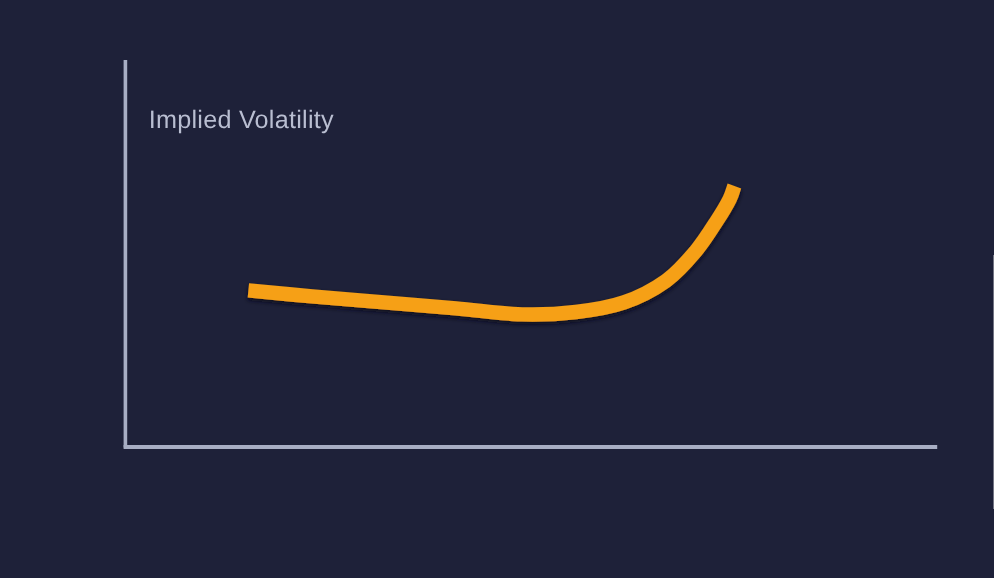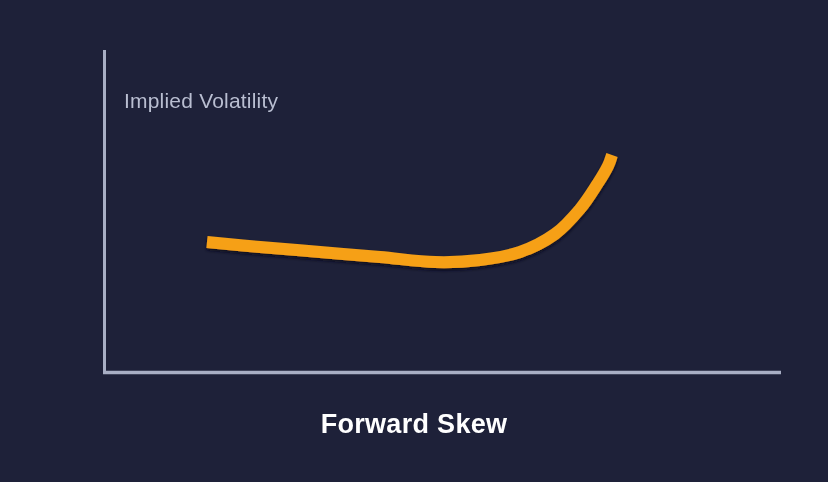--- a/index.html
+++ b/index.html
@@ -70,15 +70,14 @@
     <line x1="104.5" y1="50" x2="104.5" y2="373" stroke="#a8aec4" stroke-width="3"></line>
 
     <line x1="103" y1="372.5" x2="781" y2="372.5" stroke="#a8aec4" stroke-width="3.5"></line>
 
     <path id="skew-curve" d="M 207 242 C 215.83 242.83, 241.17 245.33, 260 247 C 278.83 248.67, 300.00 250.33, 320 252 C 340.00 253.67, 360.83 255.33, 380 257 C 399.17 258.67, 418.33 261.50, 435 262 C 451.67 262.50, 465.83 261.67, 480 260 C 494.17 258.33, 507.50 256.33, 520 252 C 532.50 247.67, 545.00 241.17, 555 234 C 565.00 226.83, 572.83 217.50, 580 209 C 587.17 200.50, 593.33 190.17, 598 183 C 602.67 175.83, 605.67 170.67, 608 166 C 610.33 161.33, 611.33 156.83, 612 155" fill="none" stroke="#f6a018" stroke-width="12" stroke-linecap="butt" stroke-linejoin="round" filter="url(#curve-shadow)"></path>
   </svg>
 
   <div class="axis-label" id="ylabel">Implied Volatility</div>
 
 
-  <div id="chart-title">Forward Skew</div>
 
 </div>
 
 </body></html>

